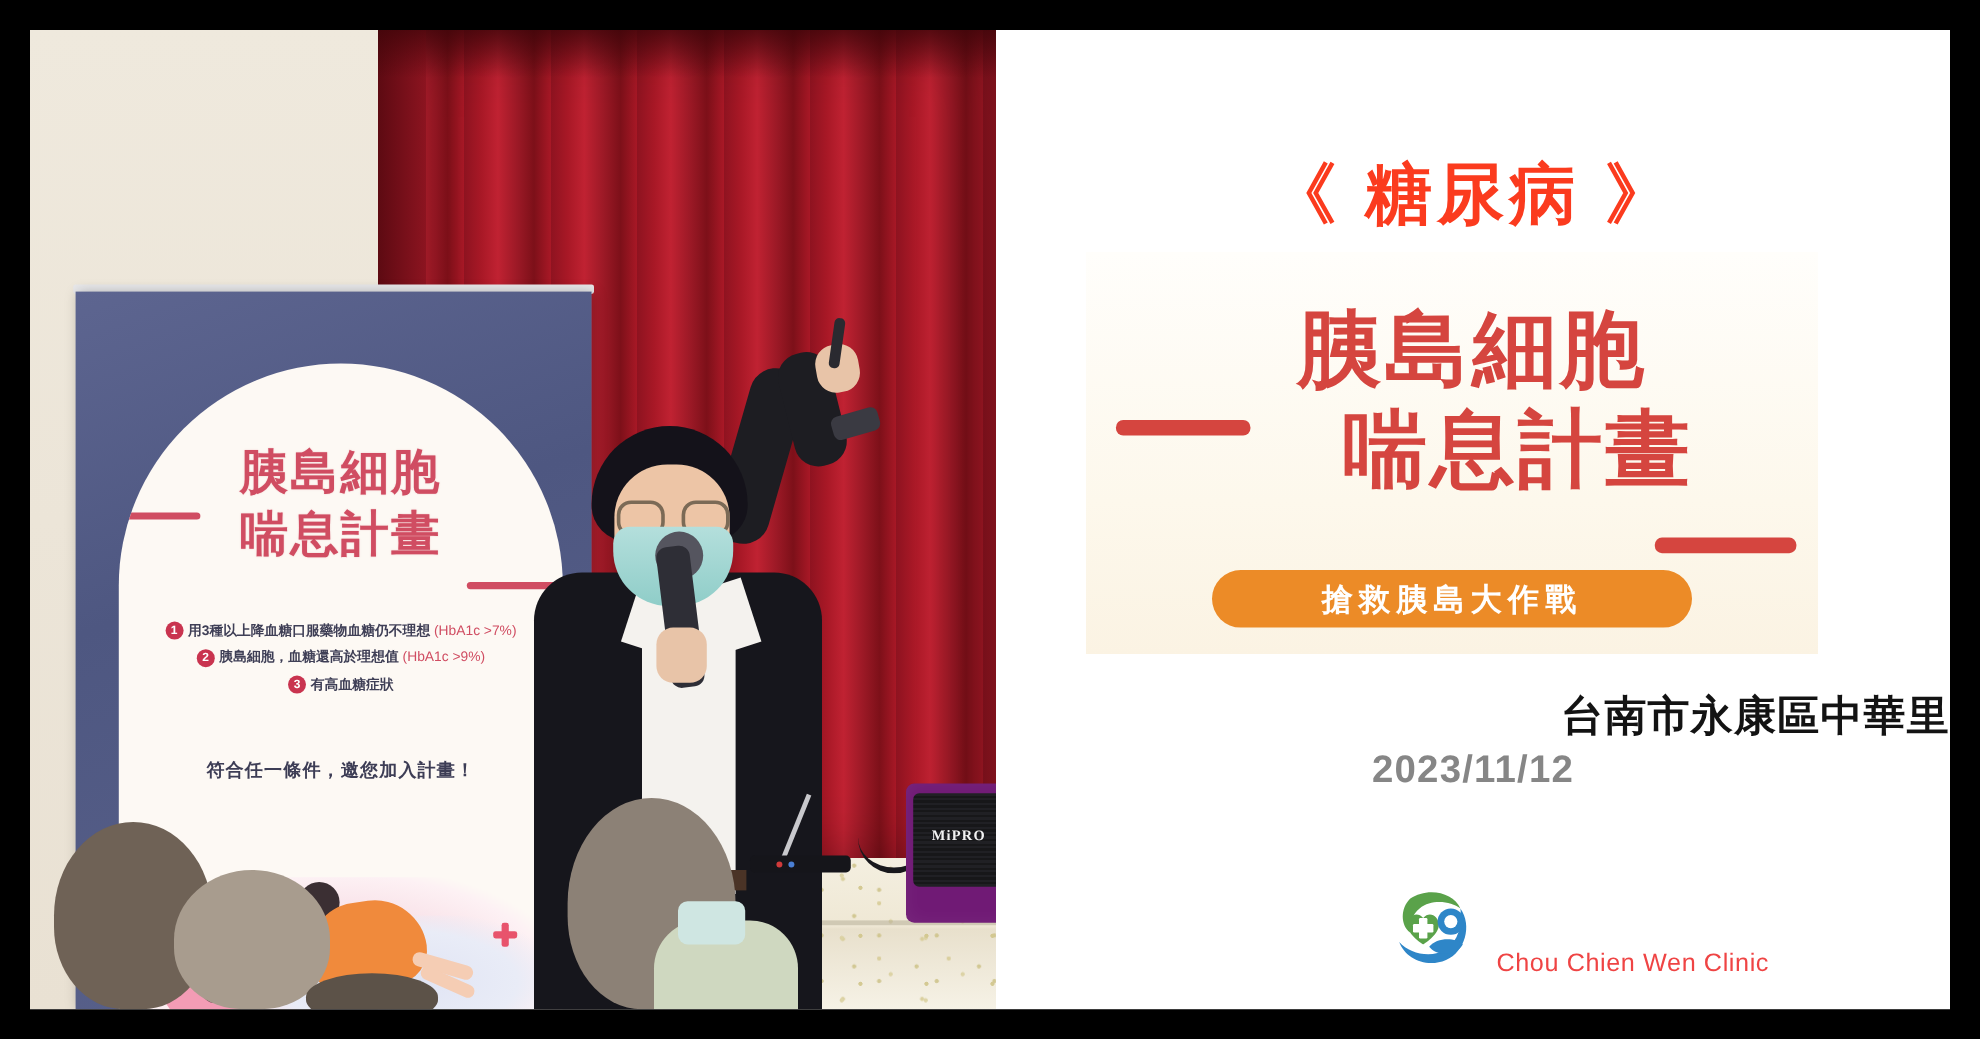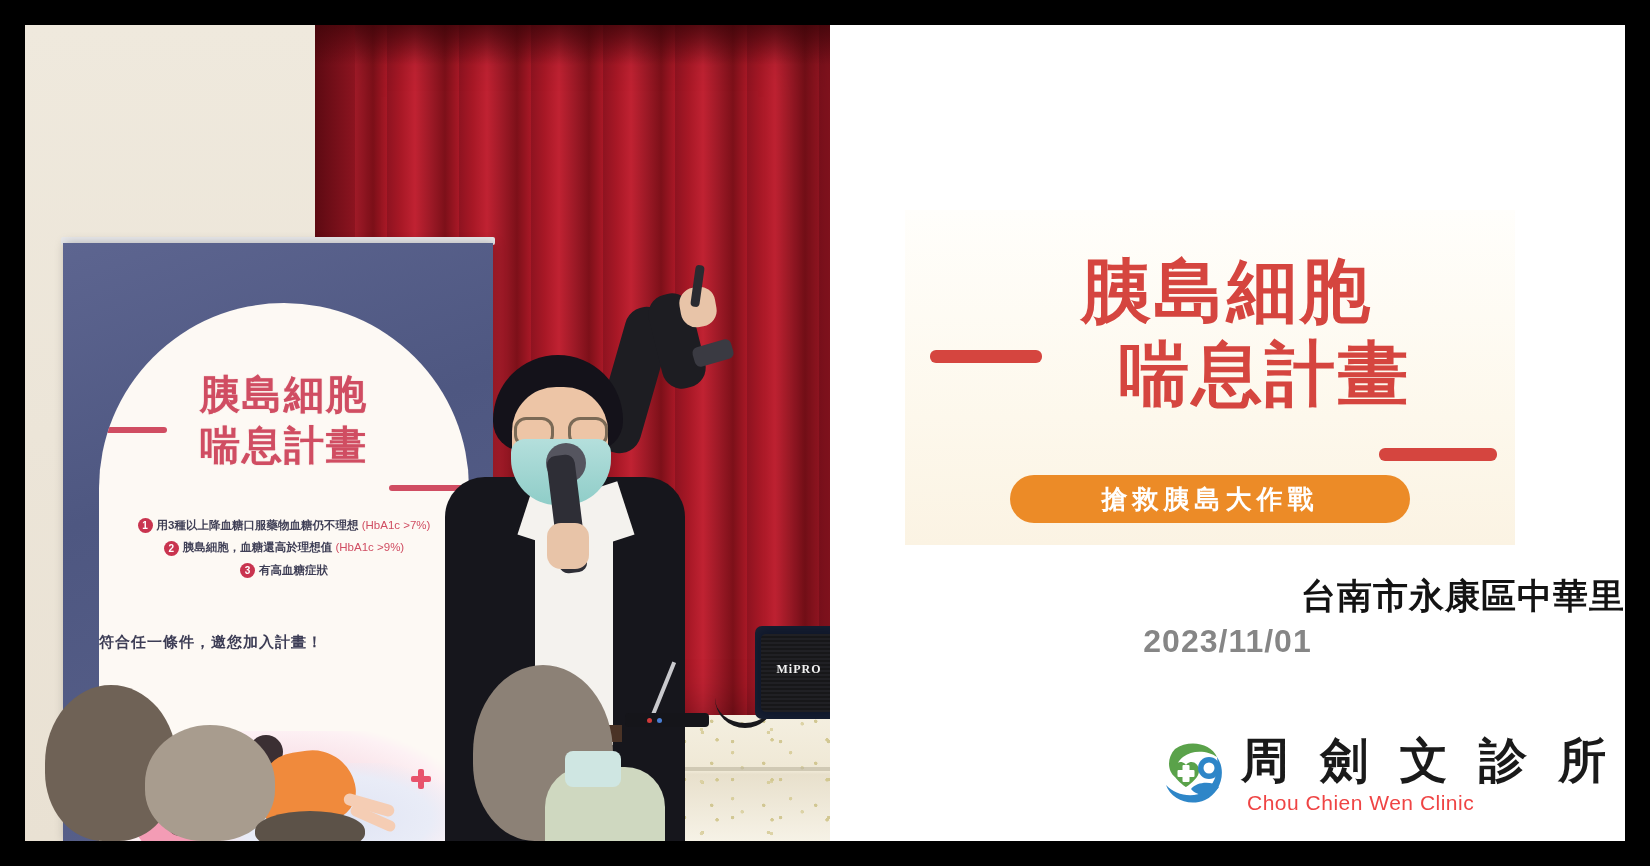--- a/index.html
+++ b/index.html
@@ -119,21 +119,21 @@
   .p-item{
     font-size:11.5px;margin:7px 0;white-space:nowrap;font-weight:bold;
   }
   .p-num{
     display:inline-block;width:15px;height:15px;line-height:15px;
     border-radius:50%;background:#c9344f;color:#fff;font-size:10px;
     text-align:center;margin-right:4px;vertical-align:middle;
   }
   .p-hba{color:#d04d62;font-weight:normal;}
   .poster-cta{
-    position:absolute;left:0;top:330px;width:100%;text-align:left;
+    position:absolute;left:0;top:330px;width:100%;text-align:center;
     color:#3d3d55;font-size:15px;font-weight:bold;letter-spacing:1px;
   }
   
   .illus{
     position:absolute;left:0;top:370px;width:370px;height:190px;
     overflow:hidden;
   }
   .cloud{
     position:absolute;left:20px;top:58px;width:330px;height:130px;
     background:radial-gradient(ellipse at 50% 60%,#f8dbe4 0%,#f9e4ea 48%,#fdf1f4 72%,rgba(253,245,247,0) 80%);
@@ -266,22 +266,22 @@
   .head-c{left:448px;top:640px;width:140px;height:176px;background:#8c8176;}
   .head-d{left:520px;top:742px;width:120px;height:74px;background:#cfd8c0;border-radius:40px 40px 0 0;}
   .head-mask{
     position:absolute;left:540px;top:726px;width:56px;height:36px;
     background:#cfe6e2;border-radius:8px;
   }
   .head-e{left:230px;top:786px;width:110px;height:40px;background:#5c5248;}
 
   
   .mipro{
-    position:absolute;left:730px;top:601px;width:88px;height:93px;
-    background:#0f172a;border-radius:7px;
+    position:absolute;left:730px;top:628px;width:88px;height:116px;
+    background:#701a75;border-radius:7px;
     box-shadow:inset 0 0 16px rgba(255,255,255,.06);
   }
   .mipro-grill{
     position:absolute;left:6px;top:8px;width:76px;height:78px;
     border-radius:5px;
     background:repeating-linear-gradient(180deg,#202024 0 2px,#171719 2px 4px);
   }
   .mipro-txt{
     position:absolute;left:0;top:36px;width:100%;text-align:center;
     color:#f2f2f2;font-size:12px;font-weight:bold;letter-spacing:1px;
@@ -458,47 +458,47 @@
     <div class="head head-a"></div>
     <div class="head head-b"></div>
     <div class="head head-e"></div>
     <div class="head head-c"></div>
     <div class="head head-d"></div>
     <div class="head-mask"></div>
   </div>
 
   <div class="right">
 
+    <div class="main-title">《 糖尿病 》</div>
 
     <div class="card">
       <div class="card-line-l"></div>
       <div class="card-line-r"></div>
       <div class="card-title">
         <span class="l1">胰島細胞</span>
         <span class="l2">喘息計畫</span>
       </div>
       <div class="pill">
         <span>搶救胰島大作戰</span>
       </div>
     </div>
 
     <div class="location">台南市永康區中華里</div>
-    <div class="date">2023/11/01</div>
+    <div class="date">2023/11/12</div>
 
     <div class="logo">
       <div class="logo-mark">
         <svg viewBox="0 0 74 74" width="74" height="74" aria-hidden="true">
           <path d="M20 16 C34 6, 56 10, 62 24 C54 18, 38 16, 28 24 C22 29, 19 36, 20 44 C12 38, 12 24, 20 16 Z" fill="#5aa24a"></path>
           <path d="M62 24 C72 38, 66 60, 50 67 C34 74, 16 66, 11 52 C20 62, 38 66, 50 58 C60 51, 64 38, 62 24 Z" fill="#2e86c8"></path>
           <path d="M18 38 C18 30, 26 26, 31 32 C36 26, 44 30, 44 38 C44 46, 31 54, 31 54 C31 54, 18 46, 18 38 Z" fill="#5aa24a"></path>
           <rect x="27.5" y="32" width="7" height="17" fill="#ffffff" rx="1"></rect>
           <rect x="22.5" y="37" width="17" height="7" fill="#ffffff" rx="1"></rect>
           <circle cx="54" cy="35" r="11" fill="#2e86c8"></circle>
           <circle cx="54" cy="35" r="5.5" fill="#ffffff"></circle>
           <path d="M36 56 C42 48, 58 48, 64 54 C58 64, 42 64, 36 56 Z" fill="#2e86c8"></path>
         </svg>
       </div>
-      <div class="logo-txt-cn">周 劍 文 診 所</div>
       <div class="logo-txt-en">Chou Chien Wen Clinic</div>
     </div>
 
   </div>
 </div>
 
 </body></html>

